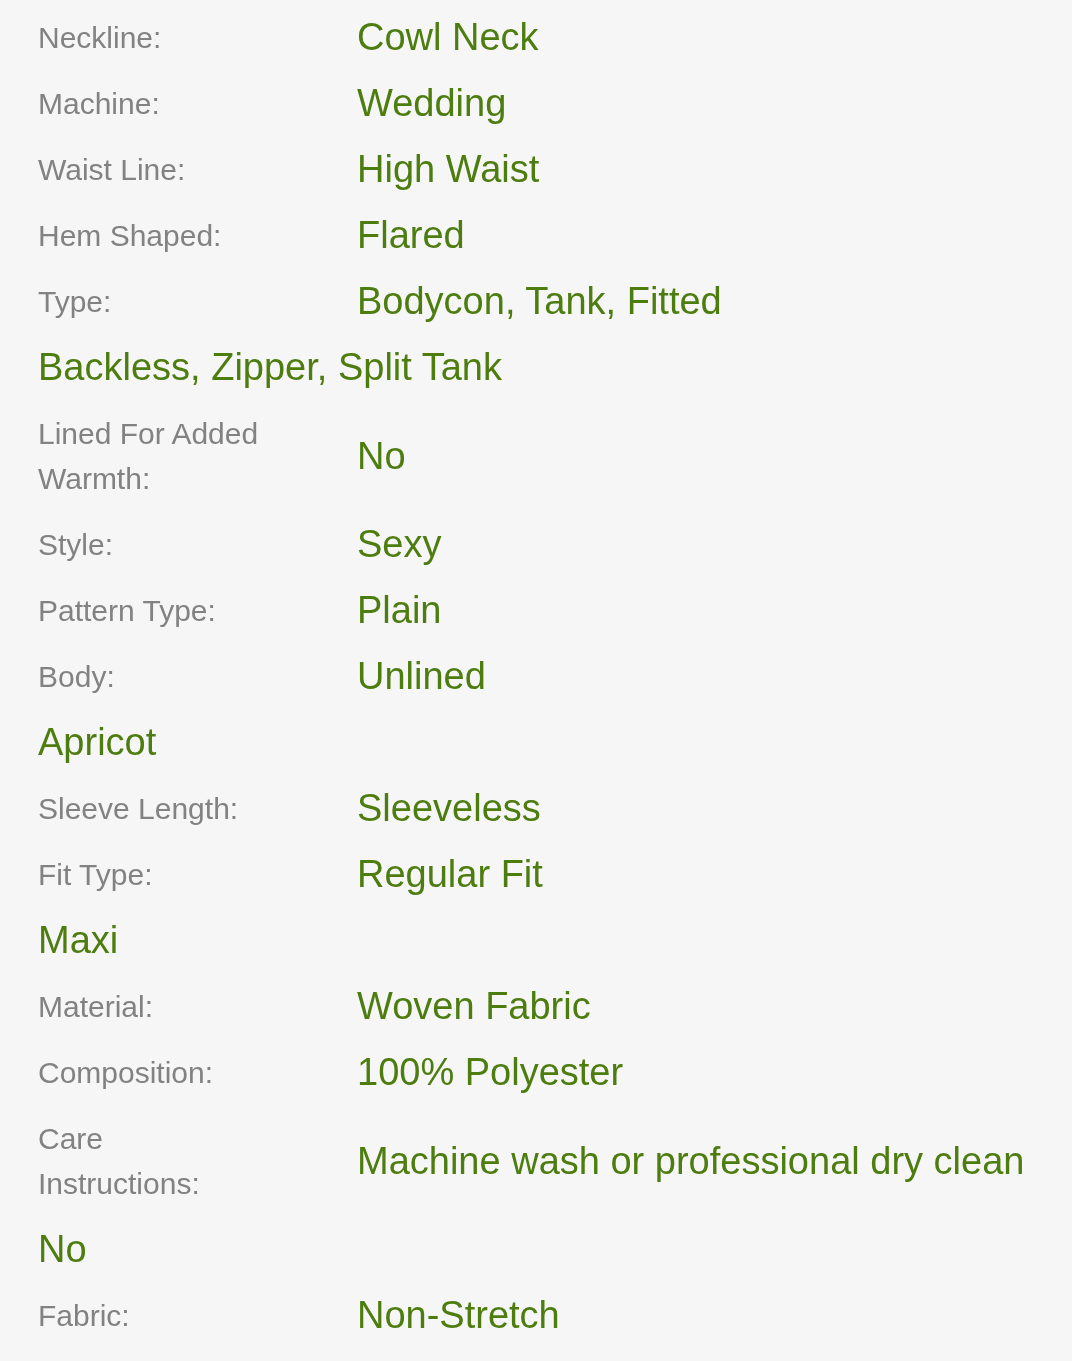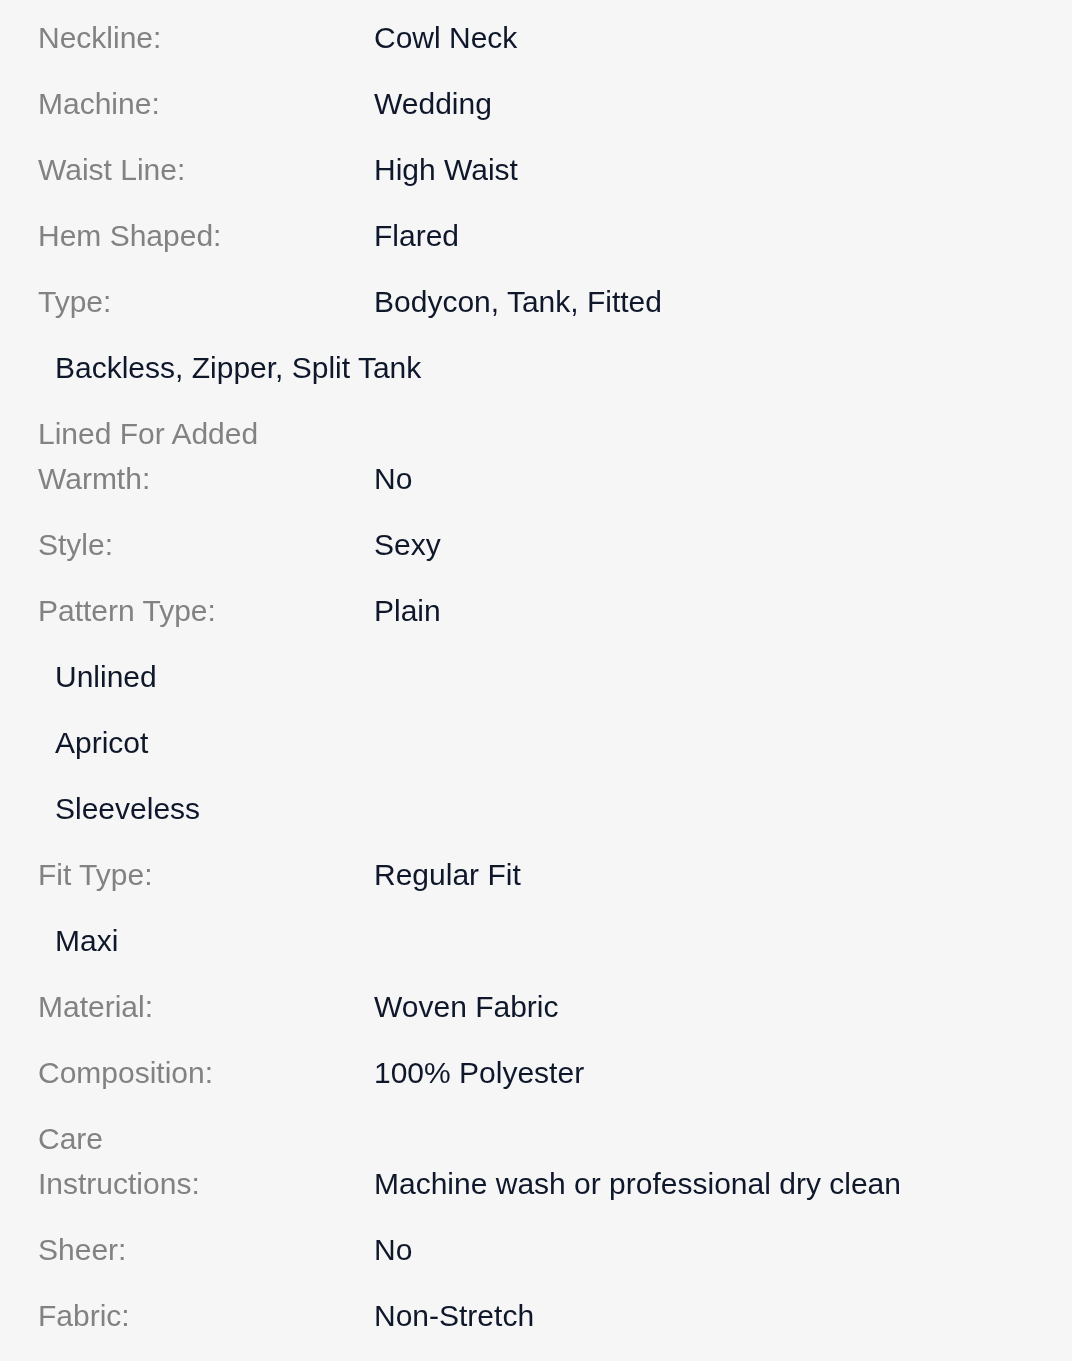--- a/index.html
+++ b/index.html
@@ -13,39 +13,38 @@
     height: 1361px;
     background: #f6f6f7;
     box-sizing: border-box;
     overflow: hidden;
   }
   .spec-list {
     padding: 15px 30px 0 38px;
   }
   .spec-row {
     display: flex;
-    align-items: flex-end;
+    align-items: center;
     margin-bottom: 21px;
   }
   .spec-label {
     flex: 0 0 319px;
     width: 319px;
     box-sizing: border-box;
     padding-right: 40px;
     font-size: 30px;
     line-height: 45px;
     color: #828282;
     white-space: pre-line;
   }
   .spec-value {
     flex: 1 1 auto;
-    font-size: 30px;
+    font-size: 38px;
     line-height: 45px;
-    color: #0f172a;
-    margin-left: 17px;
+    color: #4d7c0f;
   }
 </style>
 </head>
 <body>
 
 <div class="page">
   <div class="spec-list" id="spec-list">
   <div class="spec-row">
     <div class="spec-label">Neckline:</div>
     <div class="spec-value">Cowl Neck</div>
@@ -85,28 +84,30 @@
     <div class="spec-label">Style:</div>
     <div class="spec-value">Sexy</div>
   </div>
 
   <div class="spec-row">
     <div class="spec-label">Pattern Type:</div>
     <div class="spec-value">Plain</div>
   </div>
 
   <div class="spec-row">
+    <div class="spec-label">Body:</div>
     <div class="spec-value">Unlined</div>
   </div>
 
   <div class="spec-row">
     <div class="spec-value">Apricot</div>
   </div>
 
   <div class="spec-row">
+    <div class="spec-label">Sleeve Length:</div>
     <div class="spec-value">Sleeveless</div>
   </div>
 
   <div class="spec-row">
     <div class="spec-label">Fit Type:</div>
     <div class="spec-value">Regular Fit</div>
   </div>
 
   <div class="spec-row">
     <div class="spec-value">Maxi</div>
@@ -122,21 +123,20 @@
     <div class="spec-value">100% Polyester</div>
   </div>
 
   <div class="spec-row">
     <div class="spec-label">Care
 Instructions:</div>
     <div class="spec-value">Machine wash or professional dry clean</div>
   </div>
 
   <div class="spec-row">
-    <div class="spec-label">Sheer:</div>
     <div class="spec-value">No</div>
   </div>
 
   <div class="spec-row">
     <div class="spec-label">Fabric:</div>
     <div class="spec-value">Non-Stretch</div>
   </div>
 </div>
 </div>
 

